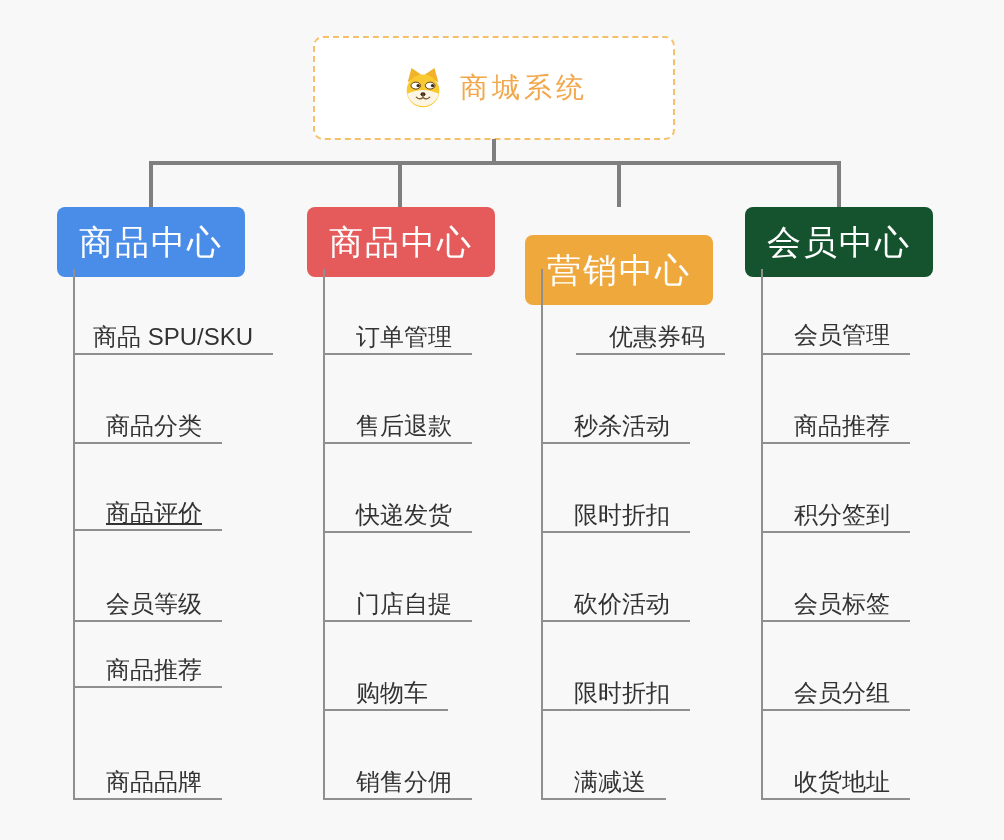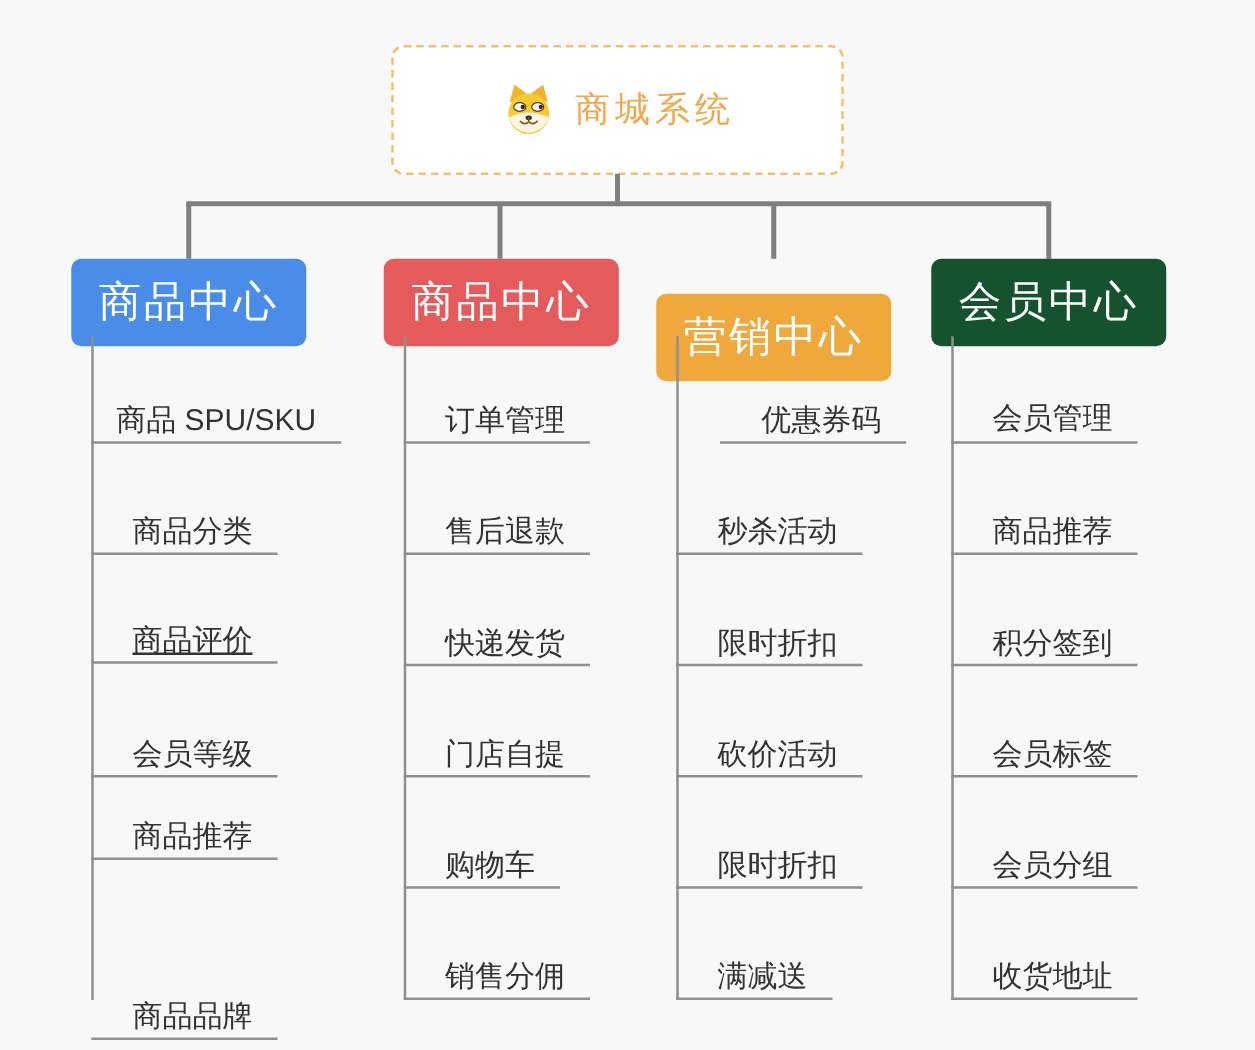--- a/index.html
+++ b/index.html
@@ -144,21 +144,21 @@
 
   <div class="branch b0">
     <div class="branch-header" style="background: rgb(74, 141, 232);">商品中心</div>
     <div class="branch-trunk"></div>
     <div class="branch-items">
         <div class="branch-item" style="top: 106px; padding-left: 20px;">商品 SPU/SKU</div>
         <div class="branch-item" style="top: 195px;">商品分类</div>
         <div class="branch-item" style="top: 282px; text-decoration: underline;">商品评价</div>
         <div class="branch-item" style="top: 373px;">会员等级</div>
         <div class="branch-item" style="top: 439px;">商品推荐</div>
-        <div class="branch-item" style="top: 583px; text-align: center;">商品品牌</div>
+        <div class="branch-item" style="top: 551px; text-align: center;">商品品牌</div>
       </div>
   </div>
 
   <div class="branch b1">
     <div class="branch-header" style="background: rgb(229, 91, 91);">商品中心</div>
     <div class="branch-trunk"></div>
     <div class="branch-items">
         <div class="branch-item" style="top: 106px;">订单管理</div>
         <div class="branch-item" style="top: 195px;">售后退款</div>
         <div class="branch-item" style="top: 284px;">快递发货</div>

